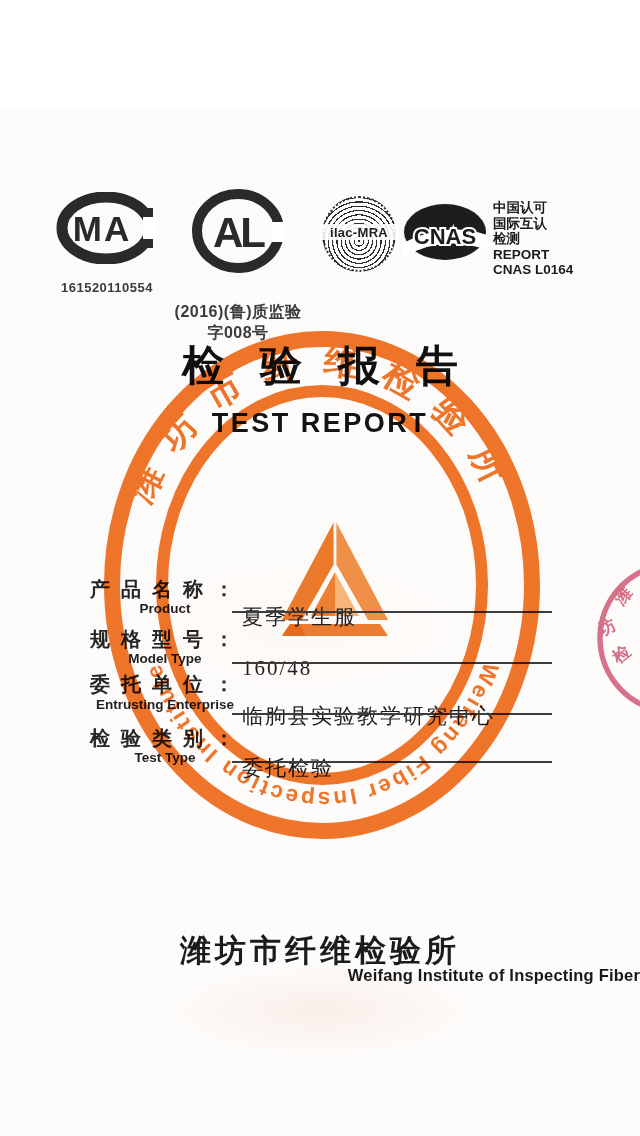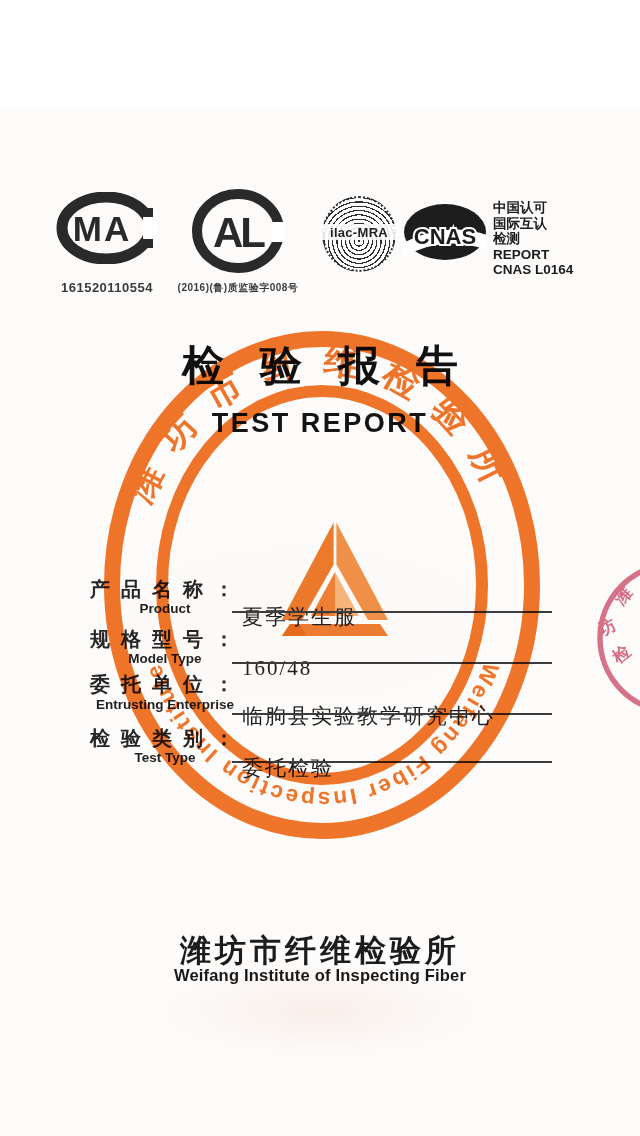--- a/index.html
+++ b/index.html
@@ -7,21 +7,21 @@
     position:relative;width:640px;height:1136px;overflow:hidden;
     font-family:"Liberation Sans",sans-serif;
     background:
       radial-gradient(240px 70px at 50% 89%, rgba(246,228,218,.55), rgba(246,228,218,0) 70%),
       radial-gradient(320px 130px at 47% 55%, rgba(252,246,242,.6), rgba(252,246,242,0) 75%),
       linear-gradient(180deg,#ffffff 0%,#ffffff 9.3%,#fcfbfa 10%,#fdfcfb 100%);
   }
   .abs{position:absolute;}
   
   .mark-num{font-size:13px;font-weight:700;color:#3b3b3b;letter-spacing:.5px;text-align:center;}
-  .cal-num{font-size:10px;}
+  .cal-num{font-size:16px;margin-top:21px;}
   .ilac{
     width:74px;height:76px;border-radius:50%;
     background:repeating-radial-gradient(circle at 50% 60%, #2e2e2e 0 1.2px, #ffffff 1.2px 4.3px);
     border:2.5px dotted #2e2e2e;box-sizing:border-box;
   }
   .ilac-band{
     position:absolute;left:-4px;right:-4px;top:26px;height:16px;
     background:rgba(255,255,255,.88);display:flex;align-items:center;justify-content:center;
     font-size:13px;font-weight:800;color:#1f1f1f;letter-spacing:.3px;
   }
@@ -53,21 +53,21 @@
     left:242px;font-family:"Liberation Serif",serif;
     font-size:21px;font-weight:500;color:#1f1f1f;letter-spacing:2px;white-space:nowrap;margin-top:26px;
   }
   .fld-line{left:232px;width:320px;height:2px;background:#3c3c3c;}
   
   .org-zh{
     left:0;right:0;top:930px;text-align:center;font-family:"Liberation Serif",serif;
     font-size:31px;font-weight:700;color:#1c1c1c;letter-spacing:4px;
   }
   .org-en{
-    left:0;right:0;top:966px;text-align:center;
+    left:0;right:0;top:966px;text-align:right;
     font-size:16.5px;font-weight:800;color:#181818;letter-spacing:.2px;
   }
   .blend{mix-blend-mode:multiply;}
 </style>
 </head>
 <body>
 
 <div class="page">
 
   <svg class="abs" style="left:55px;top:192px" width="102" height="72" viewBox="0 0 102 72">

